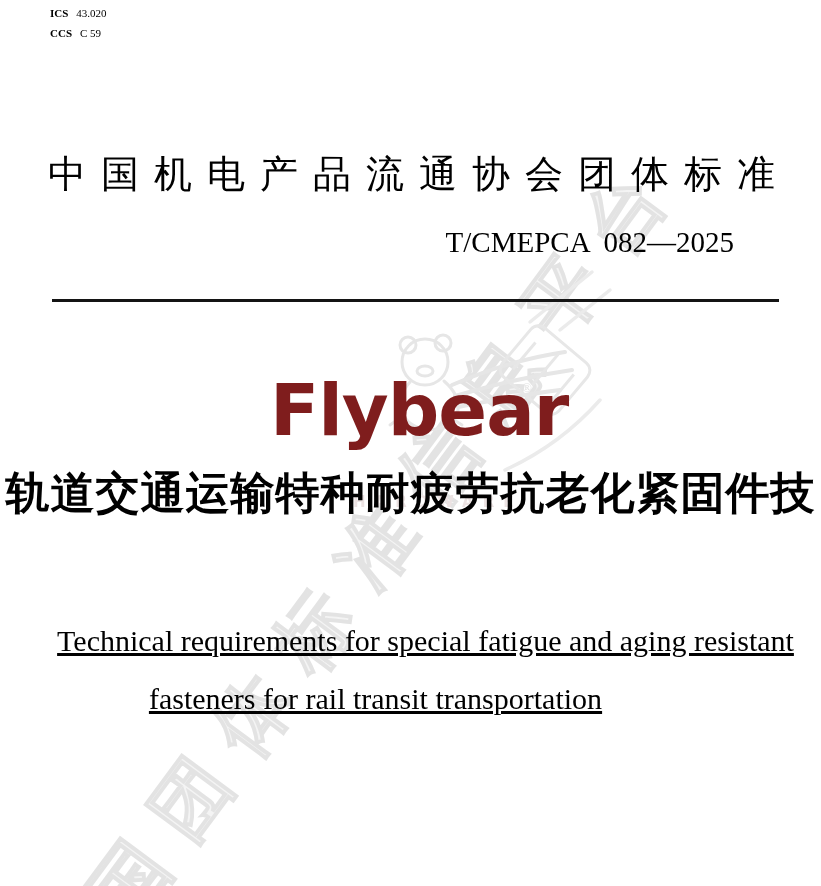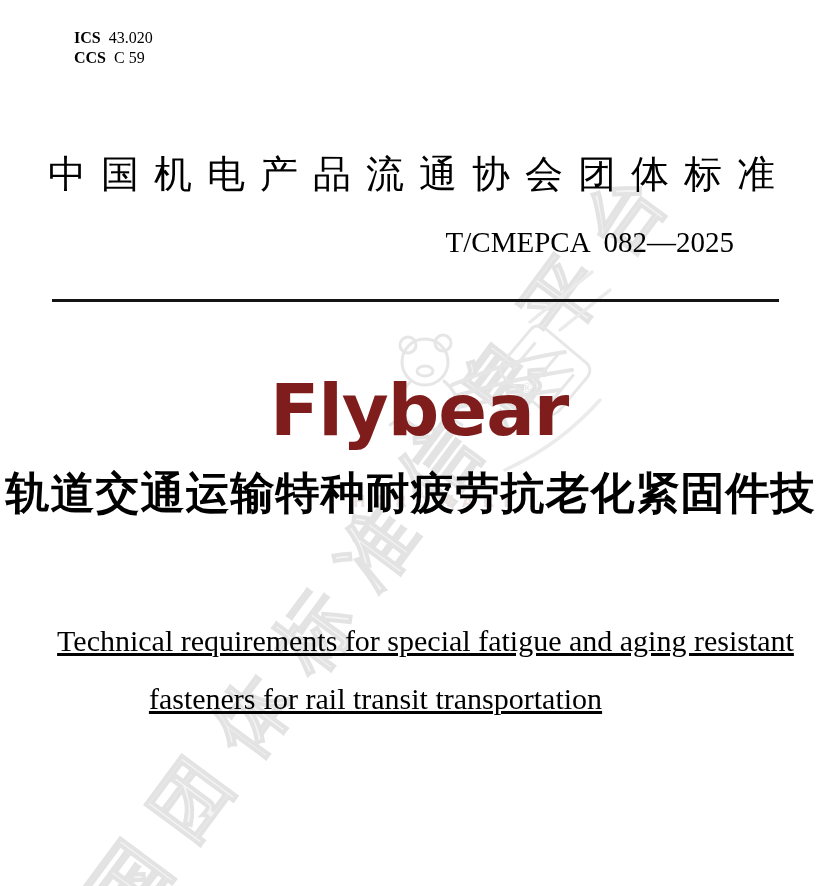--- a/index.html
+++ b/index.html
@@ -35,21 +35,21 @@
     position:absolute; left:353px; top:449px;
     font-family:"DejaVu Sans", sans-serif;
     font-weight:bold; font-size:15px; letter-spacing:9px;
     color:#ece3e3;
     margin-top:44px;
   }
 
   
   .content { position:absolute; inset:0; z-index:2; }
 
-  .codes { position:absolute; left:50px; top:28px; font-size:16px; line-height:20px;margin-left:24px; }
+  .codes { position:absolute; left:50px; top:3px; font-size:11px; line-height:20px; }
   .codes .lbl { font-weight:bold; }
   .codes .val { margin-left:8px; }
 
   .org-code {
     position:absolute; left:150px; right:0; top:50px;
     text-align:center;
     font-family:"Liberation Serif", serif;
     font-weight:bold; font-size:99px; line-height:100px;
     letter-spacing:1px;
   }

